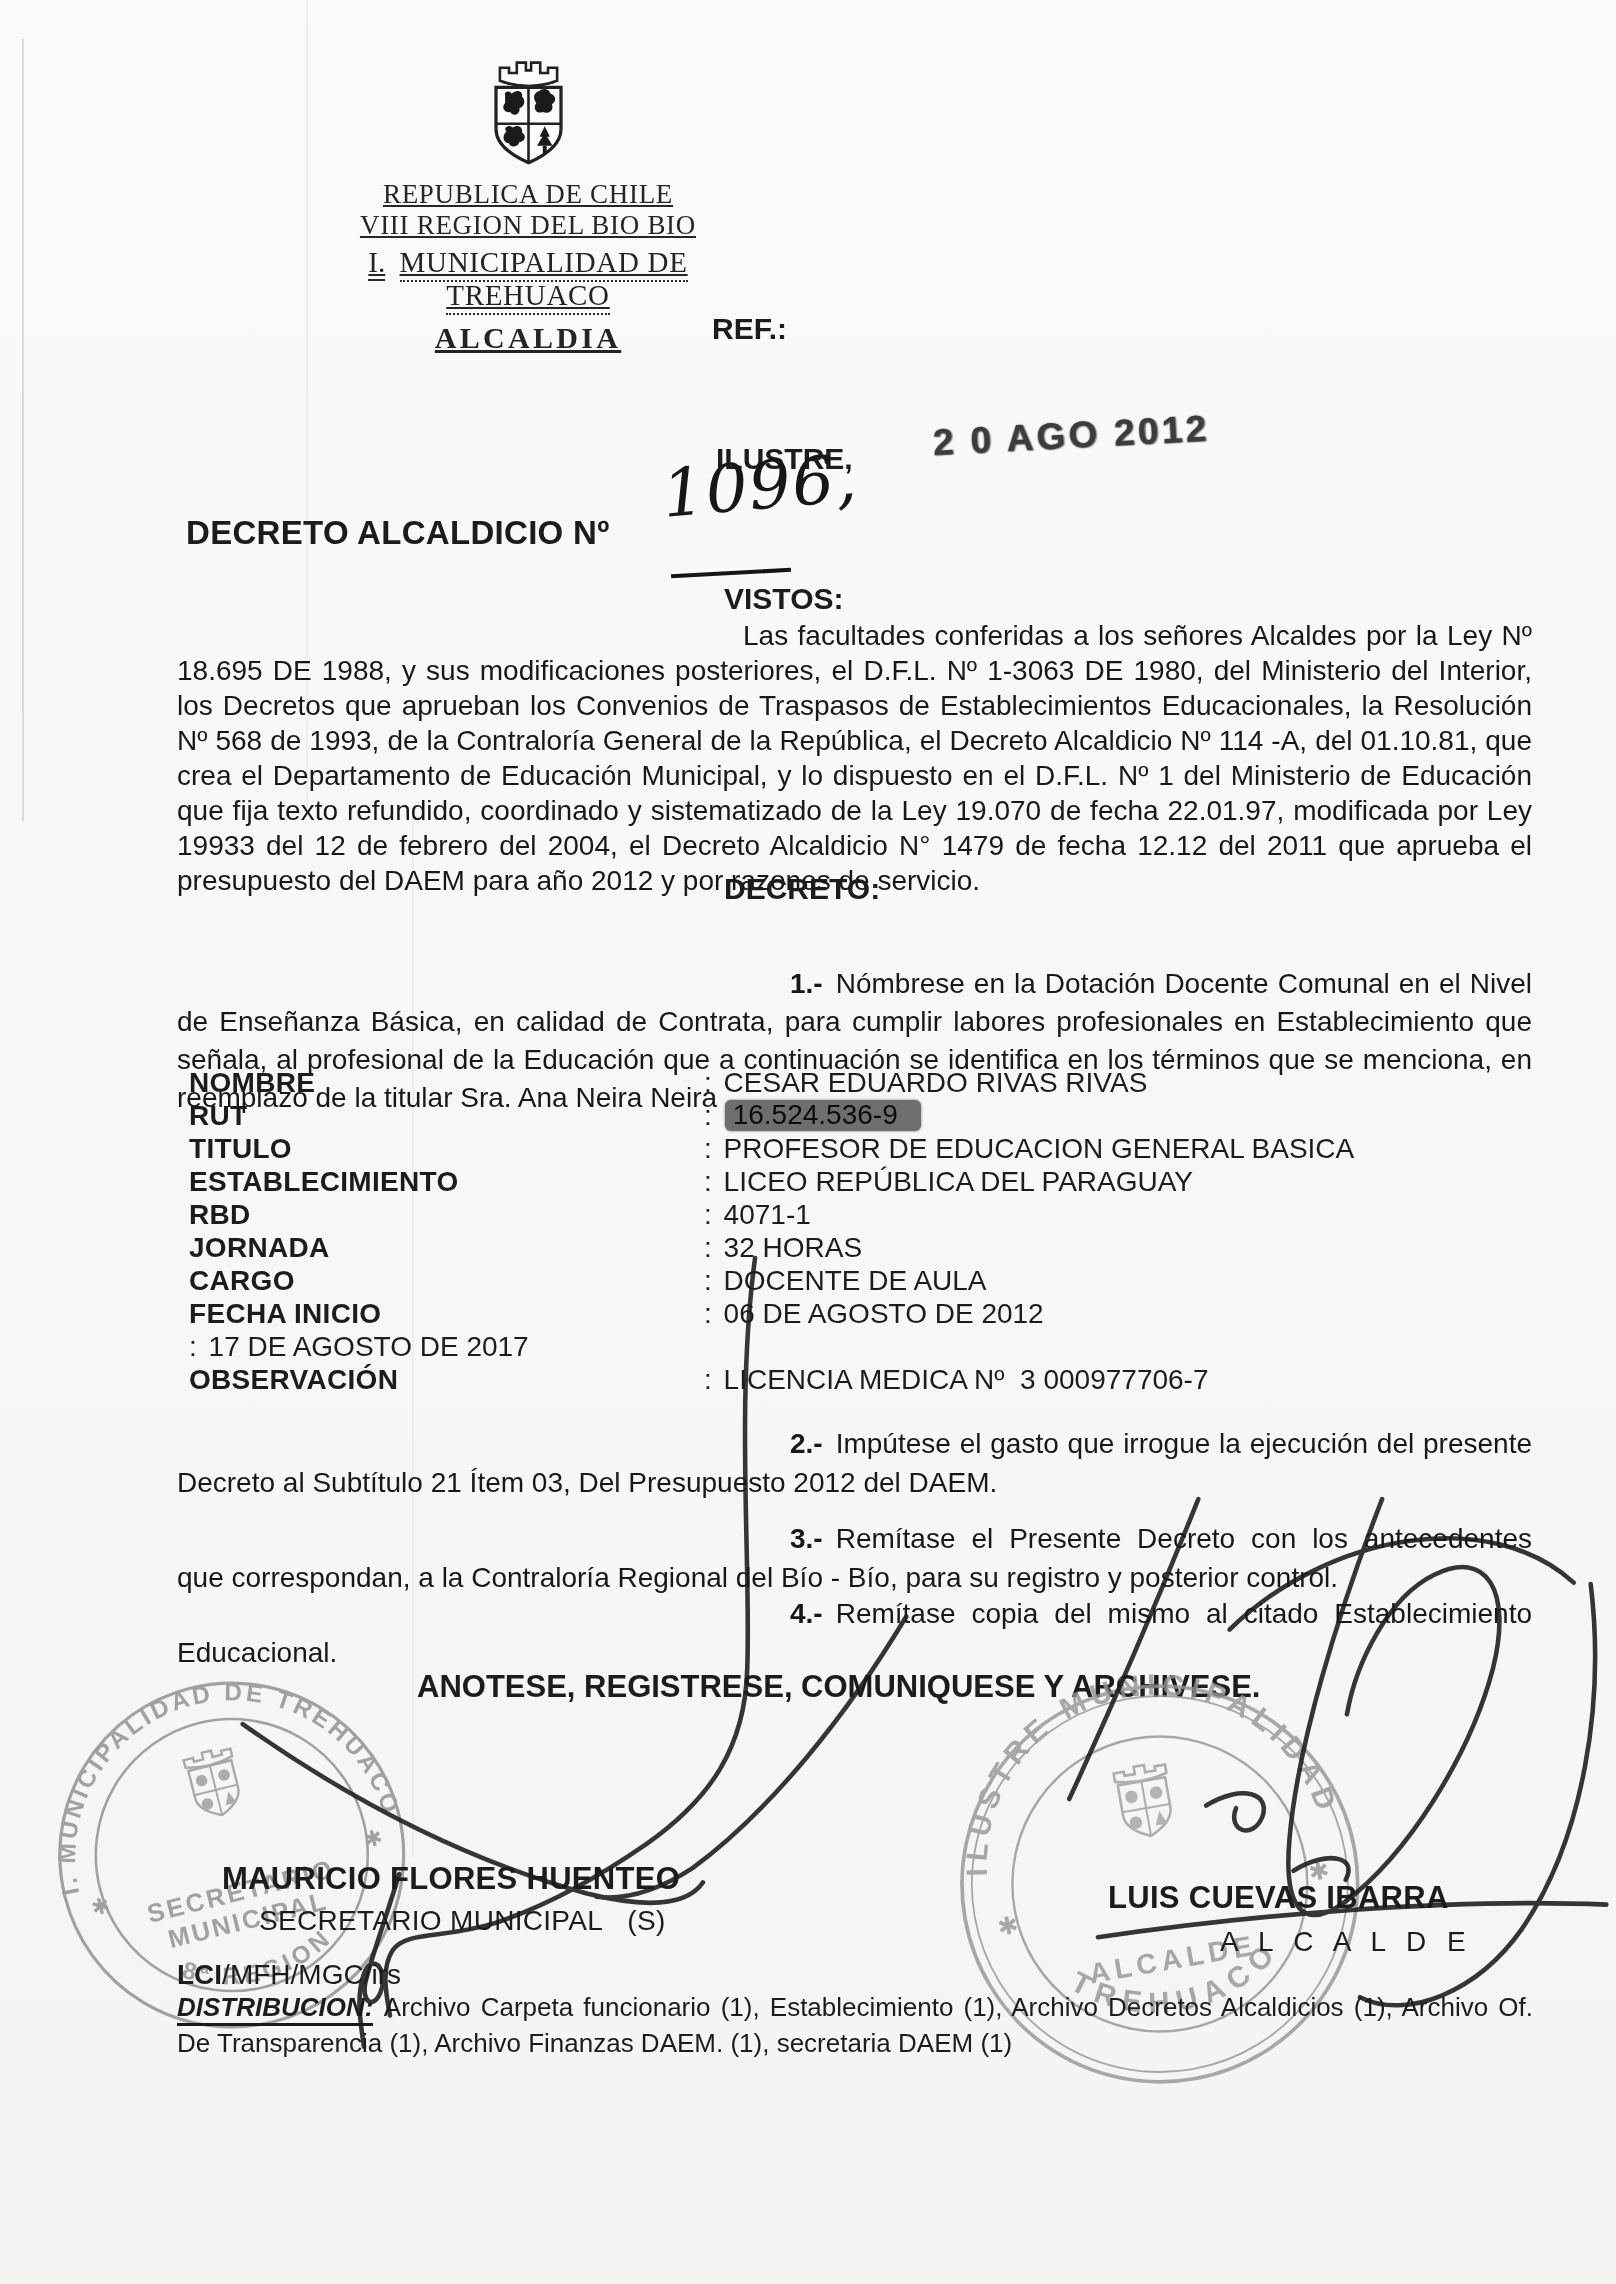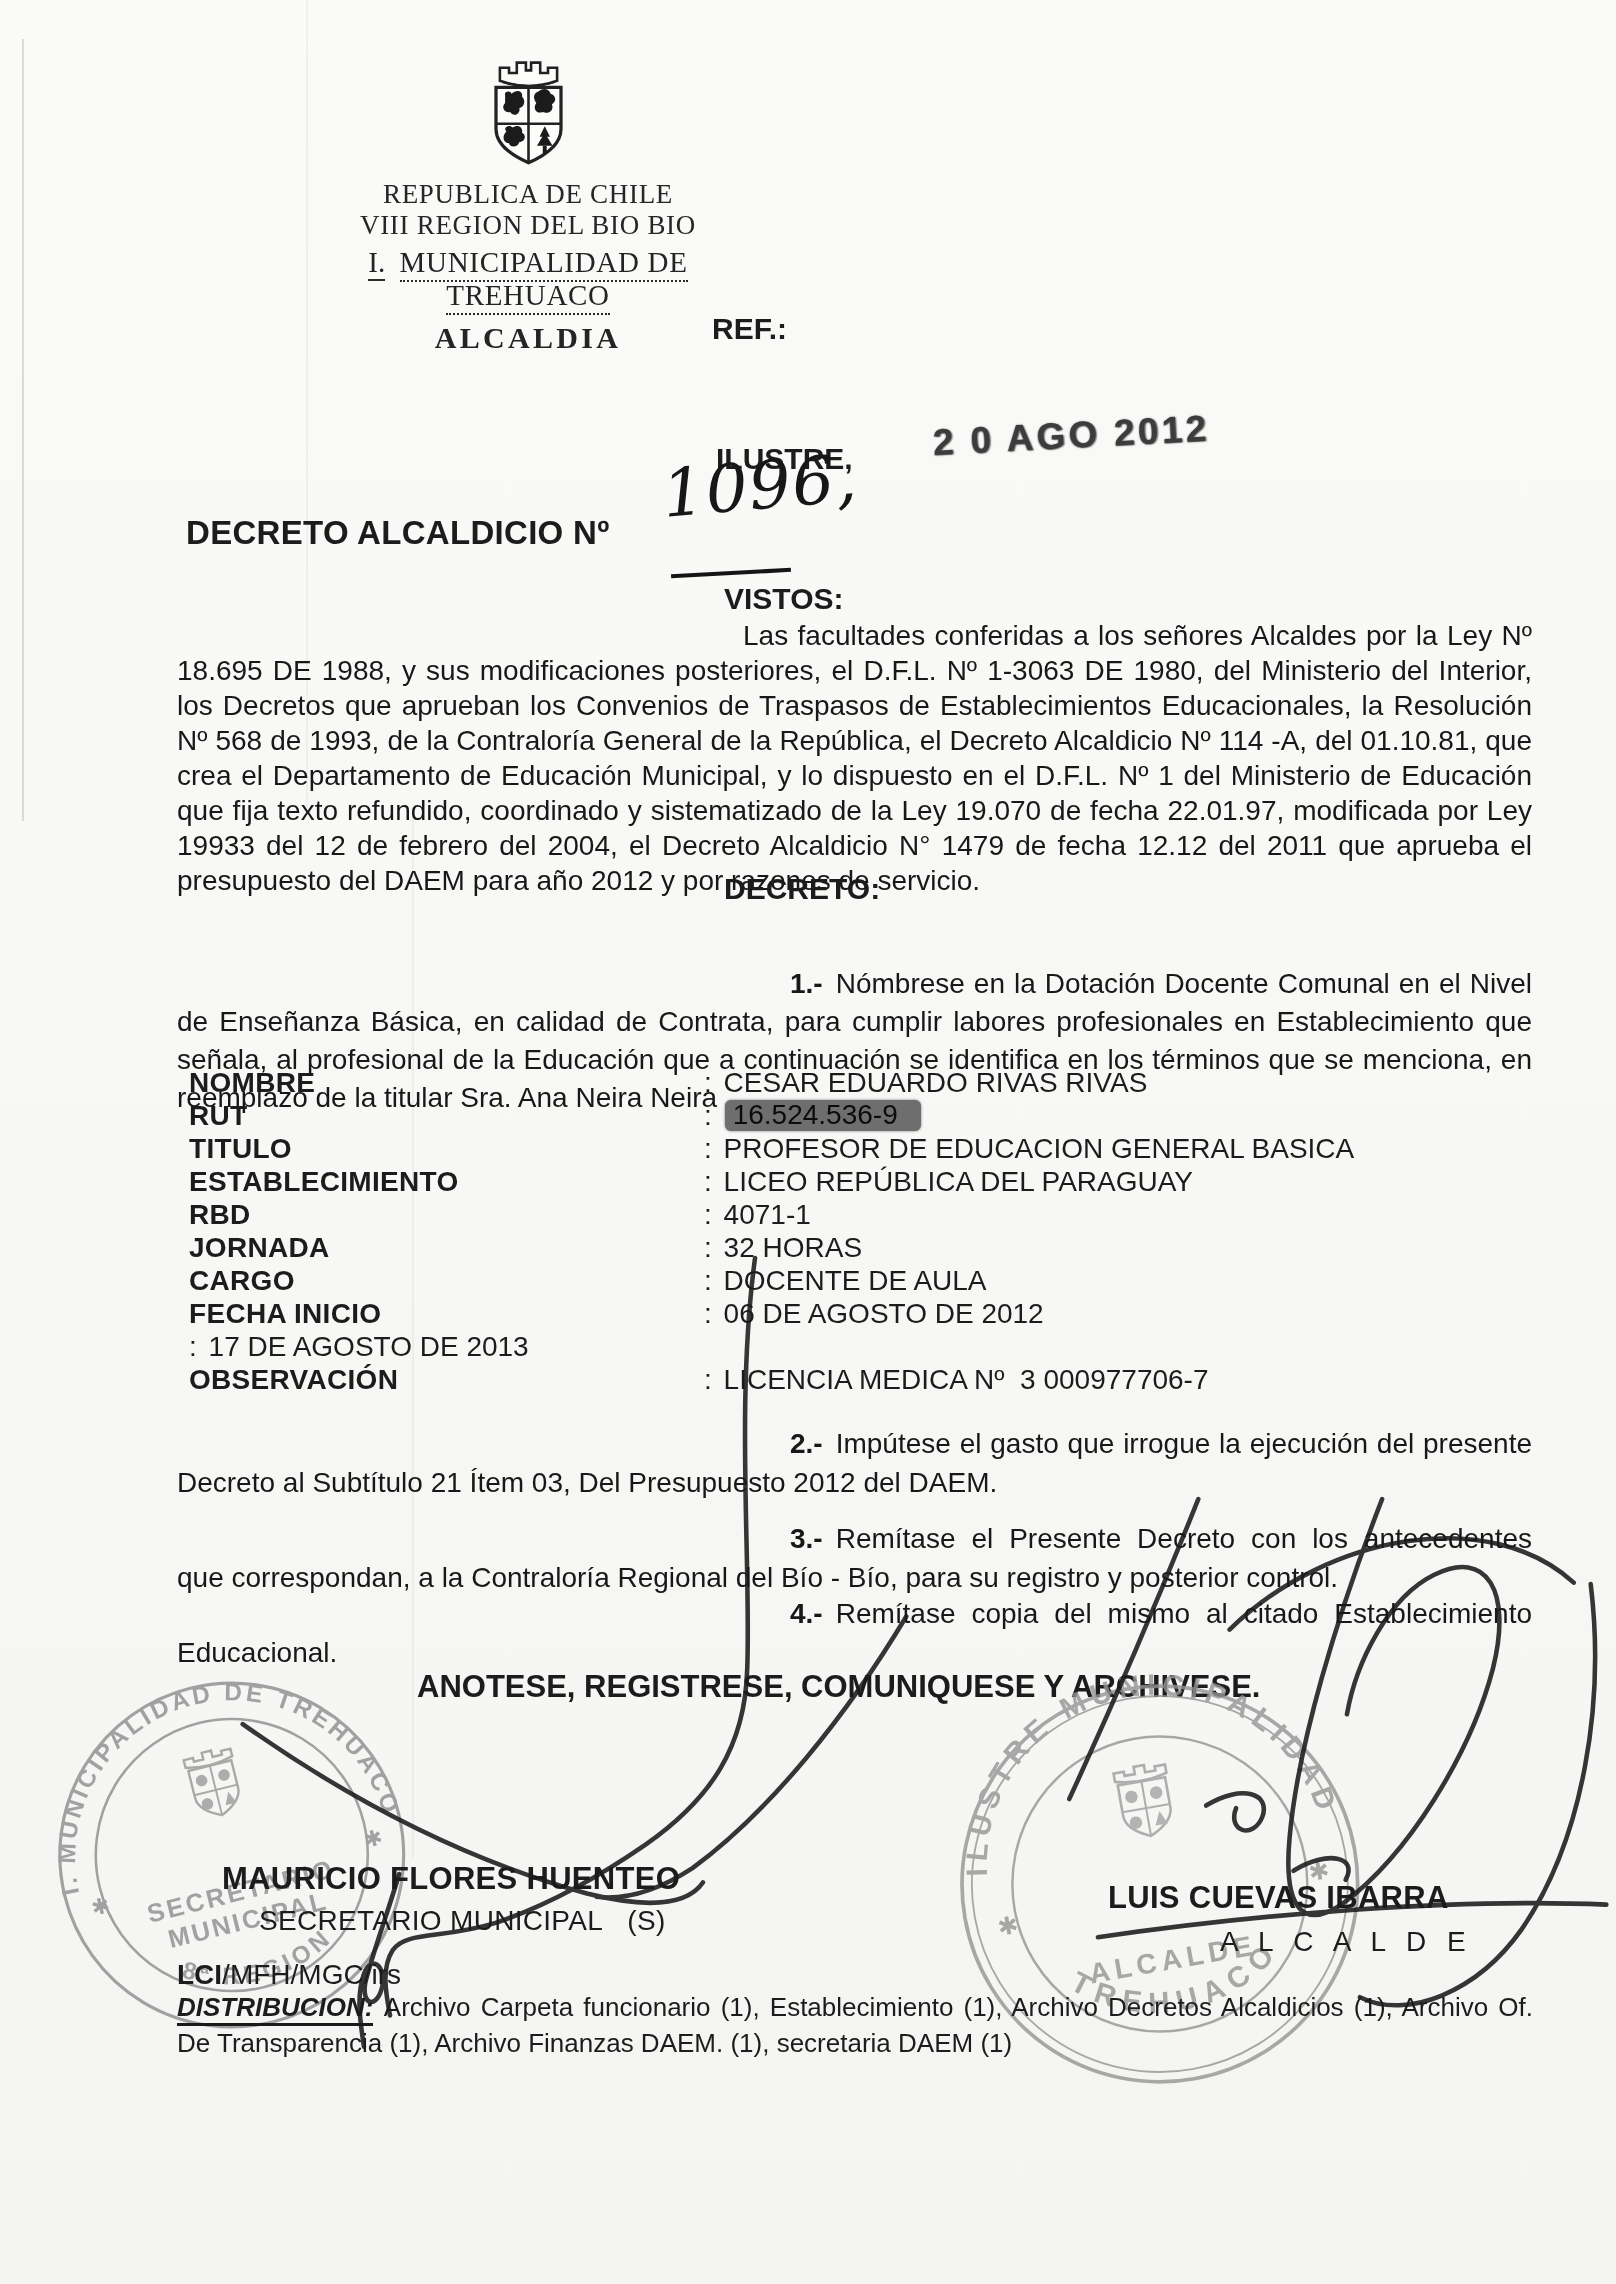--- a/index.html
+++ b/index.html
@@ -2,21 +2,21 @@
 <html style="font-size:10.4px"><head>
 <meta charset="utf-8">
 <style>
   html,body{margin:0;padding:0;background:#e9e9e7;}
   .page{
     position:relative;width:1617px;height:2284px;overflow:hidden;
     background:linear-gradient(180deg,#fafaf8 0%,#f7f7f5 55%,#f4f4f2 100%);
     font-family:"Liberation Sans",sans-serif;color:#1c1c1c;
   }
   .abs{position:absolute;}
-  .serif{font-family:"Liberation Serif",serif;}
+  .serif{font-family:"Liberation Serif",serif;text-decoration:underline;}
   .b{font-weight:bold;}
   
   .fold{position:absolute;width:2px;background:#6f6f6f;opacity:.07;}
   .edge{position:absolute;width:2px;background:#8b8b8b;opacity:.28;}
   
   .hdr{left:287px;top:52px;width:482px;text-align:center;}
   .hdr-line1,.hdr-line2{font-size:27px;letter-spacing:0.7px;color:#262626;}
   .hdr-line3{font-size:29px;margin-top:5.2px;color:#242424;}
   .hdr-line3 .pref{border-bottom:2.6px solid #2a2a2a;margin-right:14.3px;padding-bottom:1.3px;}
   .hdr-line3 .muni{border-bottom:2.6px dotted #2a2a2a;padding-bottom:2px;letter-spacing:0.7px;}
@@ -158,21 +158,21 @@
         <span class="dcolon">:</span>
         <span class="dvalue">DOCENTE DE AULA</span>
     </div>
     <div class="drow">
       <span class="dlabel">FECHA INICIO</span>
         <span class="dcolon">:</span>
         <span class="dvalue">06 DE AGOSTO DE 2012</span>
     </div>
     <div class="drow">
         <span class="dcolon">:</span>
-        <span class="dvalue">17 DE AGOSTO DE 2013</span>
+        <span class="dvalue">17 DE AGOSTO DE 2017</span>
     </div>
     <div class="drow">
       <span class="dlabel">OBSERVACIÓN</span>
         <span class="dcolon">:</span>
         <span class="dvalue">LICENCIA MEDICA Nº&nbsp; 3 000977706-7</span>
     </div>
   </div>
 
   <div class="abs para art" style="top:1424px;line-height:39px;">
     <span class="art-num">2.-</span><span class="art-text">Impútese el gasto que irrogue la ejecución del presente Decreto al Subtítulo 21 Ítem 03, Del Presupuesto 2012 del DAEM.</span>

